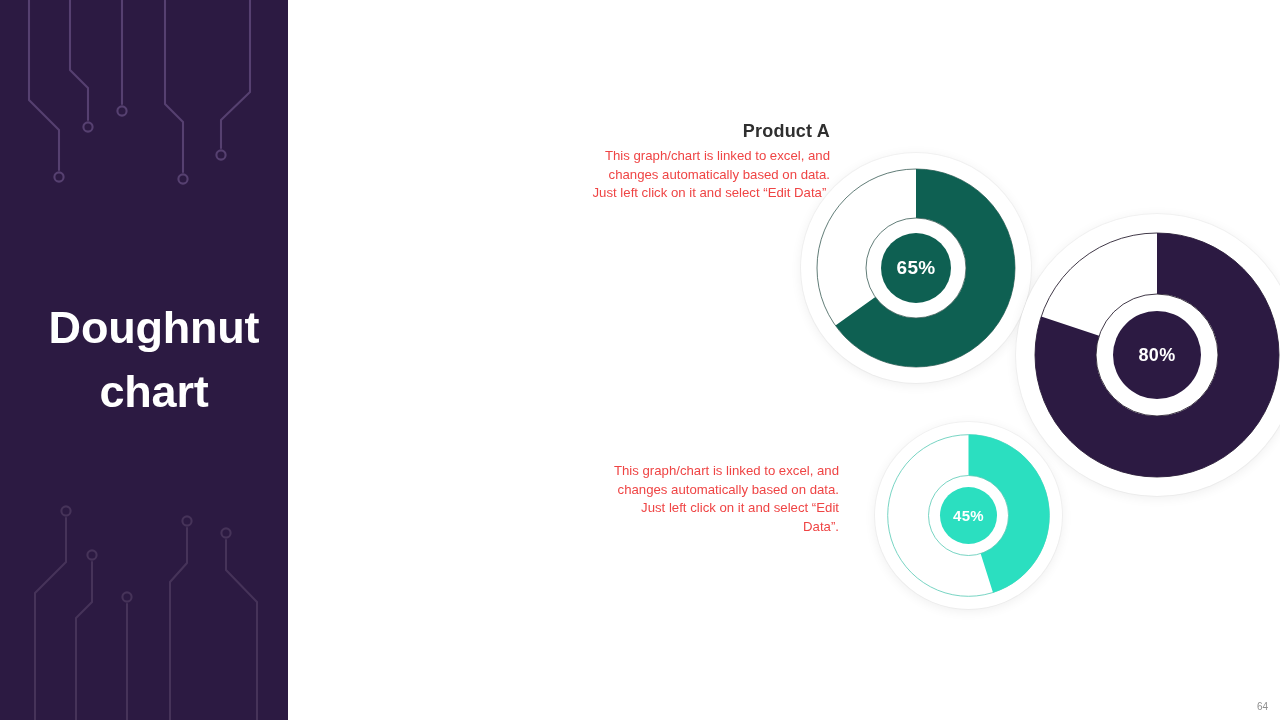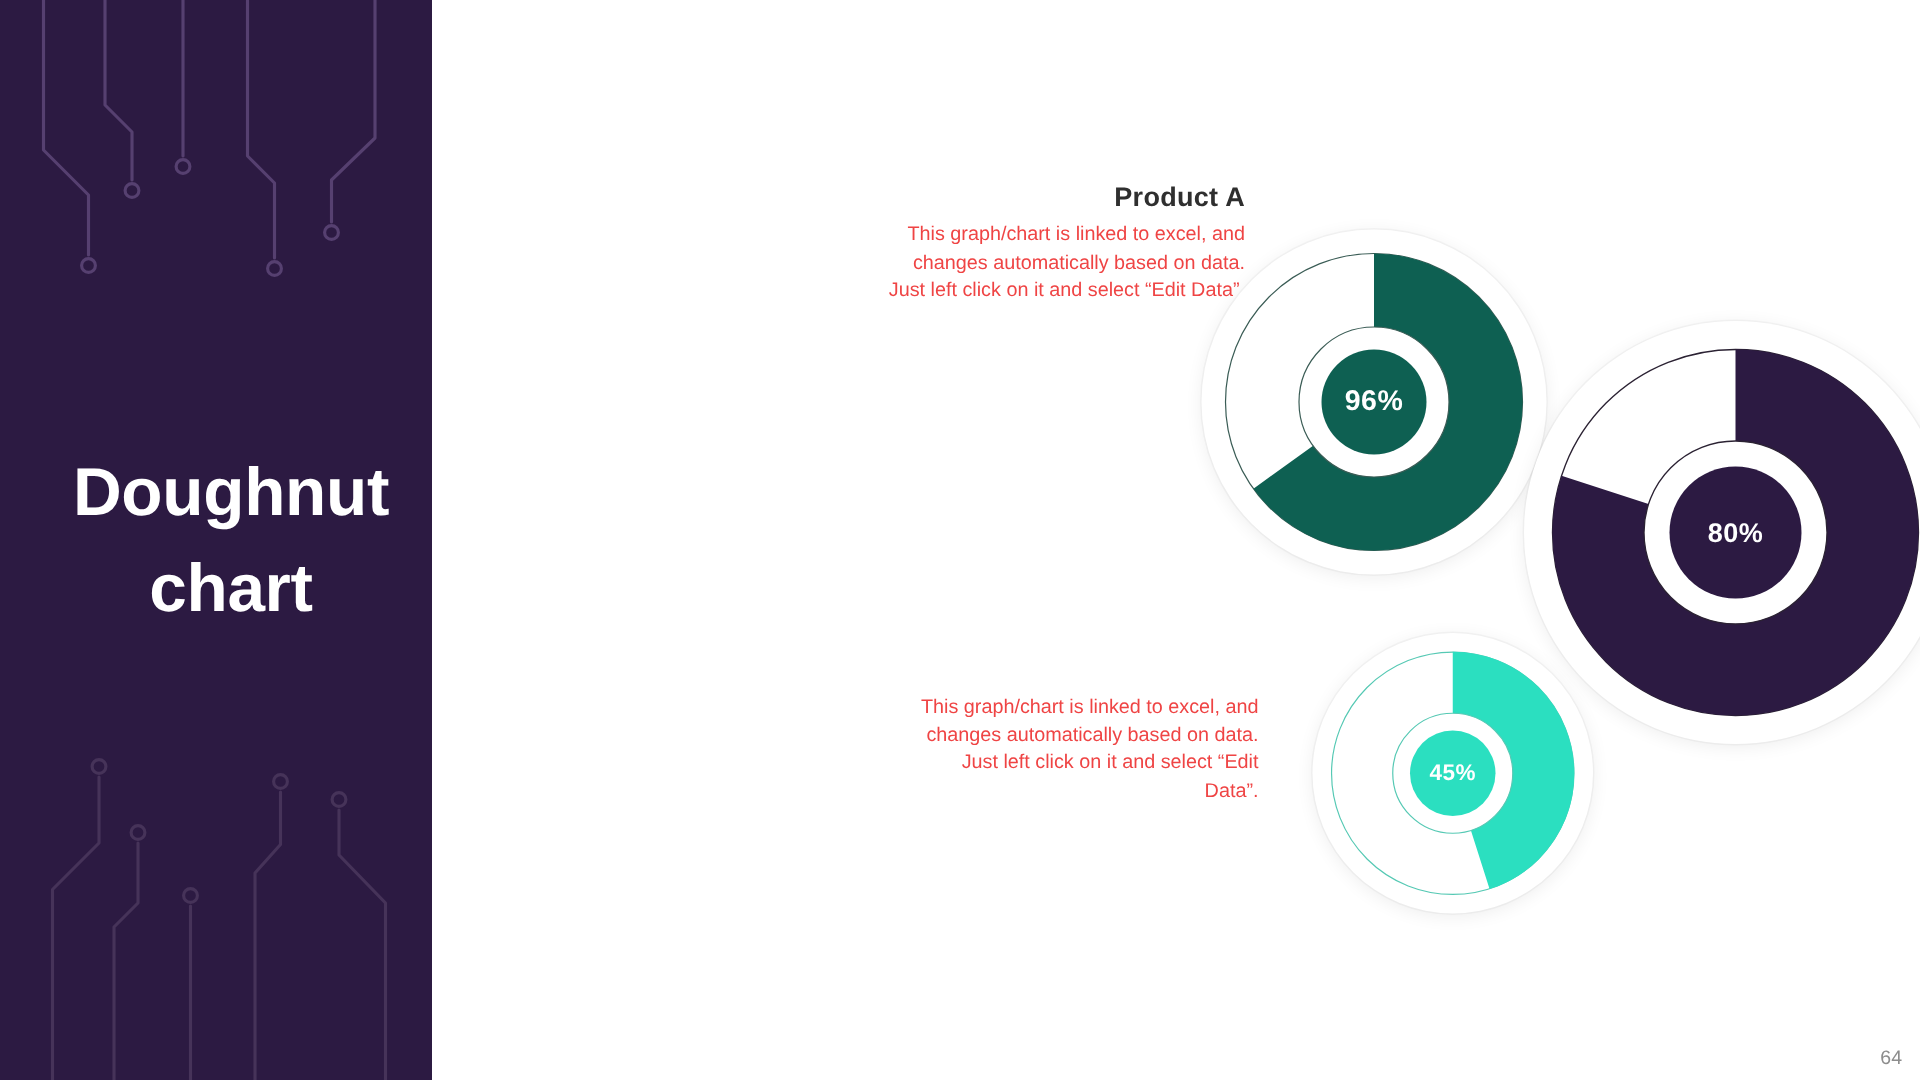--- a/index.html
+++ b/index.html
@@ -134,21 +134,21 @@
   #donut-c { left: 587px; top: 422px; width: 187px; height: 187px; }
   #donut-c .donut-svg { left: 12px; top: 12px; }
   #donut-c .center-label { left: 65px; top: 65px; width: 57px; height: 57px;
       background: #2BDFC0; font-size: 15px; }
 
   
   #page-number {
     position: absolute;
     right: 12px;
     bottom: 8px;
-    font-size: 13px;
+    font-size: 10px;
     color: #8d8d8d;
   }
 </style>
 </head>
 <body>
 
 <div id="slide">
 
   <div id="sidebar">
 
@@ -204,21 +204,21 @@
 
     <div class="donut-wrap" id="donut-a">
       <div class="halo"></div>
       <svg class="donut-svg" width="200" height="200" viewBox="0 0 200 200">
         <circle cx="100" cy="100" r="99" fill="#ffffff" stroke="#3A5C55" stroke-width="0.8"></circle>
 
         <circle cx="100" cy="100" r="74.5" fill="none" stroke="#0E6052" stroke-width="49" stroke-dasharray="304.3 163.8" transform="rotate(-90 100 100)"></circle>
 
         <circle cx="100" cy="100" r="50" fill="none" stroke="#3A5C55" stroke-width="0.8"></circle>
       </svg>
-      <div class="center-label">96%</div>
+      <div class="center-label">65%</div>
     </div>
 
     <div class="donut-wrap" id="donut-b">
       <div class="halo"></div>
       <svg class="donut-svg" width="246" height="246" viewBox="0 0 246 246">
         <circle cx="123" cy="123" r="122" fill="#ffffff" stroke="#2B2233" stroke-width="0.9"></circle>
 
         <circle cx="123" cy="123" r="91.5" fill="none" stroke="#2C1A42" stroke-width="61" stroke-dasharray="459.9 115.0" transform="rotate(-90 123 123)"></circle>
         <circle cx="123" cy="123" r="61" fill="none" stroke="#2B2233" stroke-width="0.9"></circle>
       </svg>

